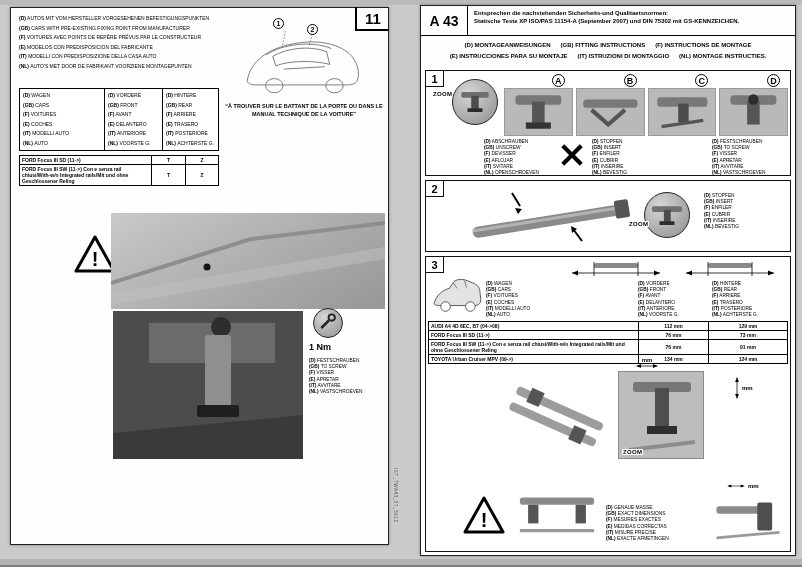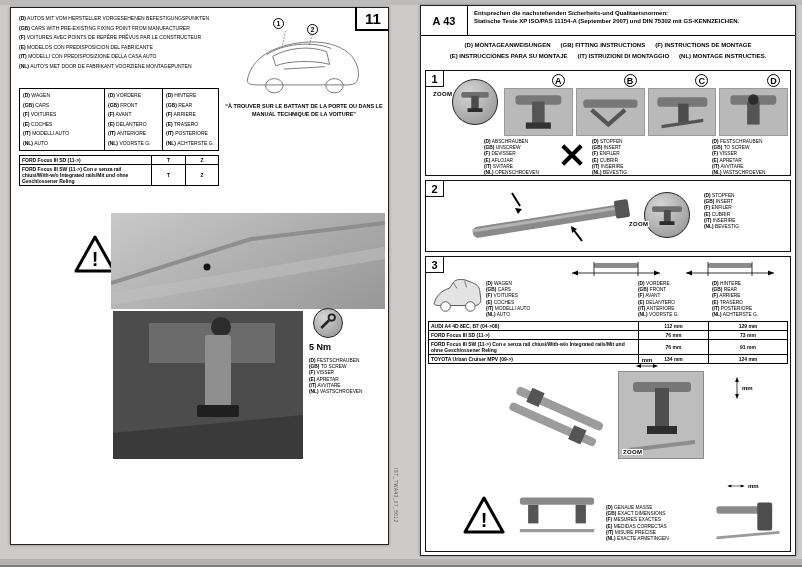--- a/index.html
+++ b/index.html
@@ -29,21 +29,21 @@
   .t-model{padding:1px 2px;border-right:1px solid #000;line-height:6px}
   .t-val{display:flex;align-items:center;justify-content:center}
   .car-table .t-model{width:132px}
   .car-table .t-front{width:34px;border-right:1px solid #000}
   .car-table .t-rear{flex:1}
   .m-table .t-model{width:210px}
   .m-table .m-front{width:70px;border-right:1px solid #000}
   .m-table .m-rear{flex:1}
   .hdr{display:flex;height:30px;border-bottom:1.5px solid #000}
   .hdr-logo{width:100px;padding:3px 5px;position:relative}
-  .hdr-model{width:46px;display:flex;align-items:center;justify-content:center;font-weight:700;font-size:11px}
+  .hdr-model{width:46px;display:flex;align-items:center;justify-content:center;font-weight:700;font-size:14px}
   .hdr-std{flex:1;border-left:1.5px solid #000;padding:3px 6px;font-weight:700;font-size:6px;line-height:8.2px}
   .instr{padding:4px 0 2px;text-align:center}
   .instr-line{display:flex;justify-content:center;font-size:6px;font-weight:700;line-height:11px}
   .instr-item{margin:0 5px;white-space:nowrap}
   .step-box{position:absolute;left:4px;width:366px;border:1.5px solid #111;background:#fff}
   .step-num{position:absolute;left:0;top:0;width:18px;height:16px;border-right:1.5px solid #111;border-bottom:1.5px solid #111;display:flex;align-items:center;justify-content:center;font-weight:700;font-size:11px;background:#fff;z-index:3}
   .panel{flex:1;display:flex;flex-direction:column}
   .panel-hd{display:flex;justify-content:flex-end;padding-right:8px;height:14px}
   .panel-photo{flex:1;background:#b9b9b9;border:1px solid #9a9a9a;overflow:hidden}
   .doc-code{writing-mode:vertical-rl;font-size:4.5px;color:#555;letter-spacing:.6px}
@@ -158,21 +158,21 @@
         <path d="M0,122 L190,104 L190,148 L0,148 Z" fill="#3a3a3a"></path>
       </svg>
     </div>
 
     <div class="zoom-circle" style="left:302px;top:300px;width:30px;height:30px">
       <svg width="20" height="20" viewBox="0 0 24 24">
         <path d="M4,18 L13,9" stroke="#222" stroke-width="3" fill="none"></path>
         <circle cx="16.5" cy="5.5" r="3.8" fill="none" stroke="#222" stroke-width="2.2"></circle>
       </svg>
     </div>
-    <div class="abs bold" style="left:298px;top:334px;font-size:9px">5 Nm</div>
+    <div class="abs bold" style="left:298px;top:334px;font-size:9px">1 Nm</div>
 
     <div class="abs ll" style="left:298px;top:350px">
 
     <div class="ll-line"><span class="code">(D)</span> <span>FESTSCHRAUBEN</span></div>
         <div class="ll-line"><span class="code">(GB)</span> <span>TO SCREW</span></div>
         <div class="ll-line"><span class="code">(F)</span> <span>VISSER</span></div>
         <div class="ll-line"><span class="code">(E)</span> <span>APRETAR</span></div>
         <div class="ll-line"><span class="code">(IT)</span> <span>AVVITARE</span></div>
         <div class="ll-line"><span class="code">(NL)</span> <span>VASTSCHROEVEN</span></div>
       </div>

